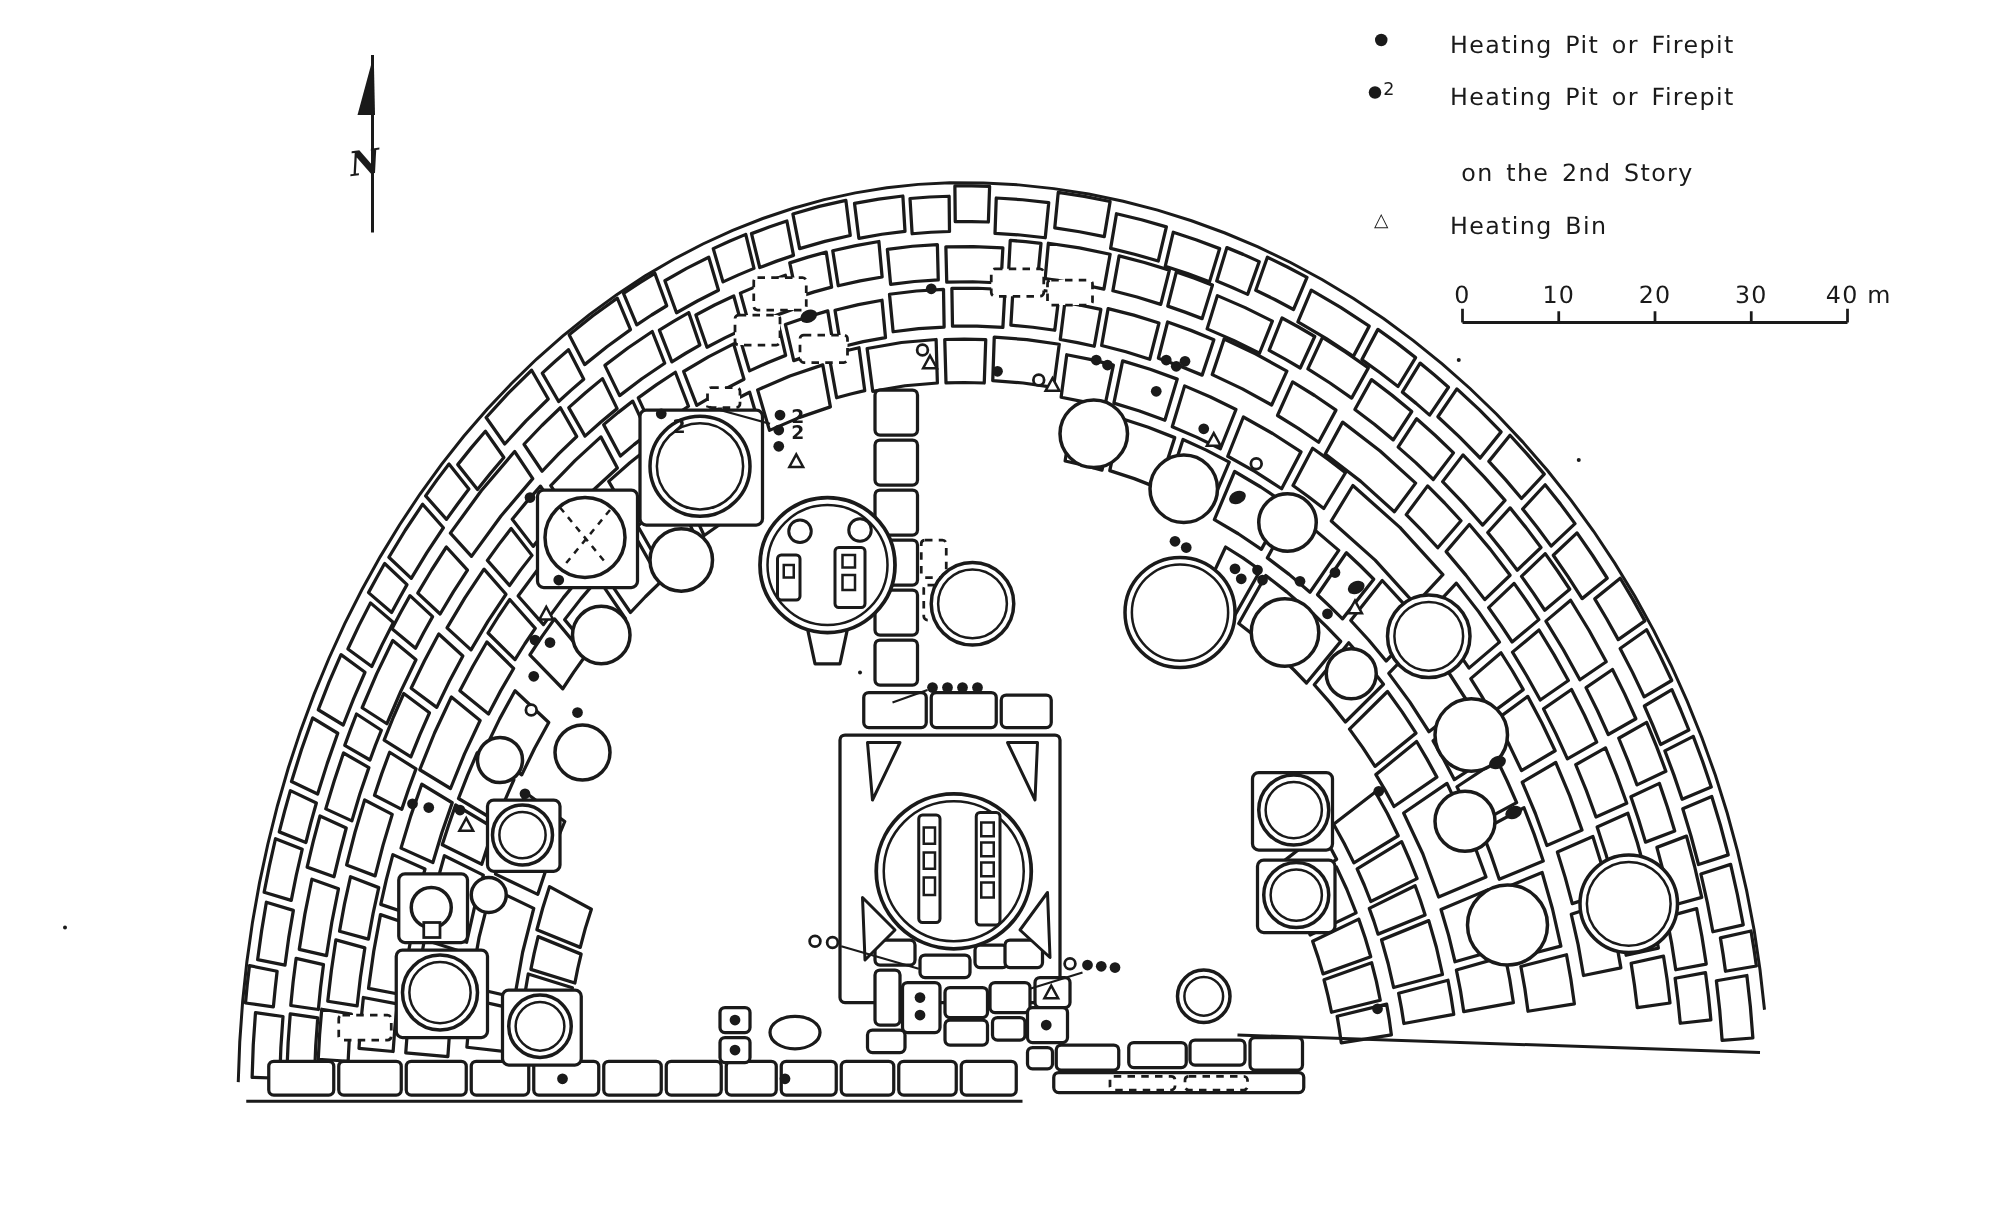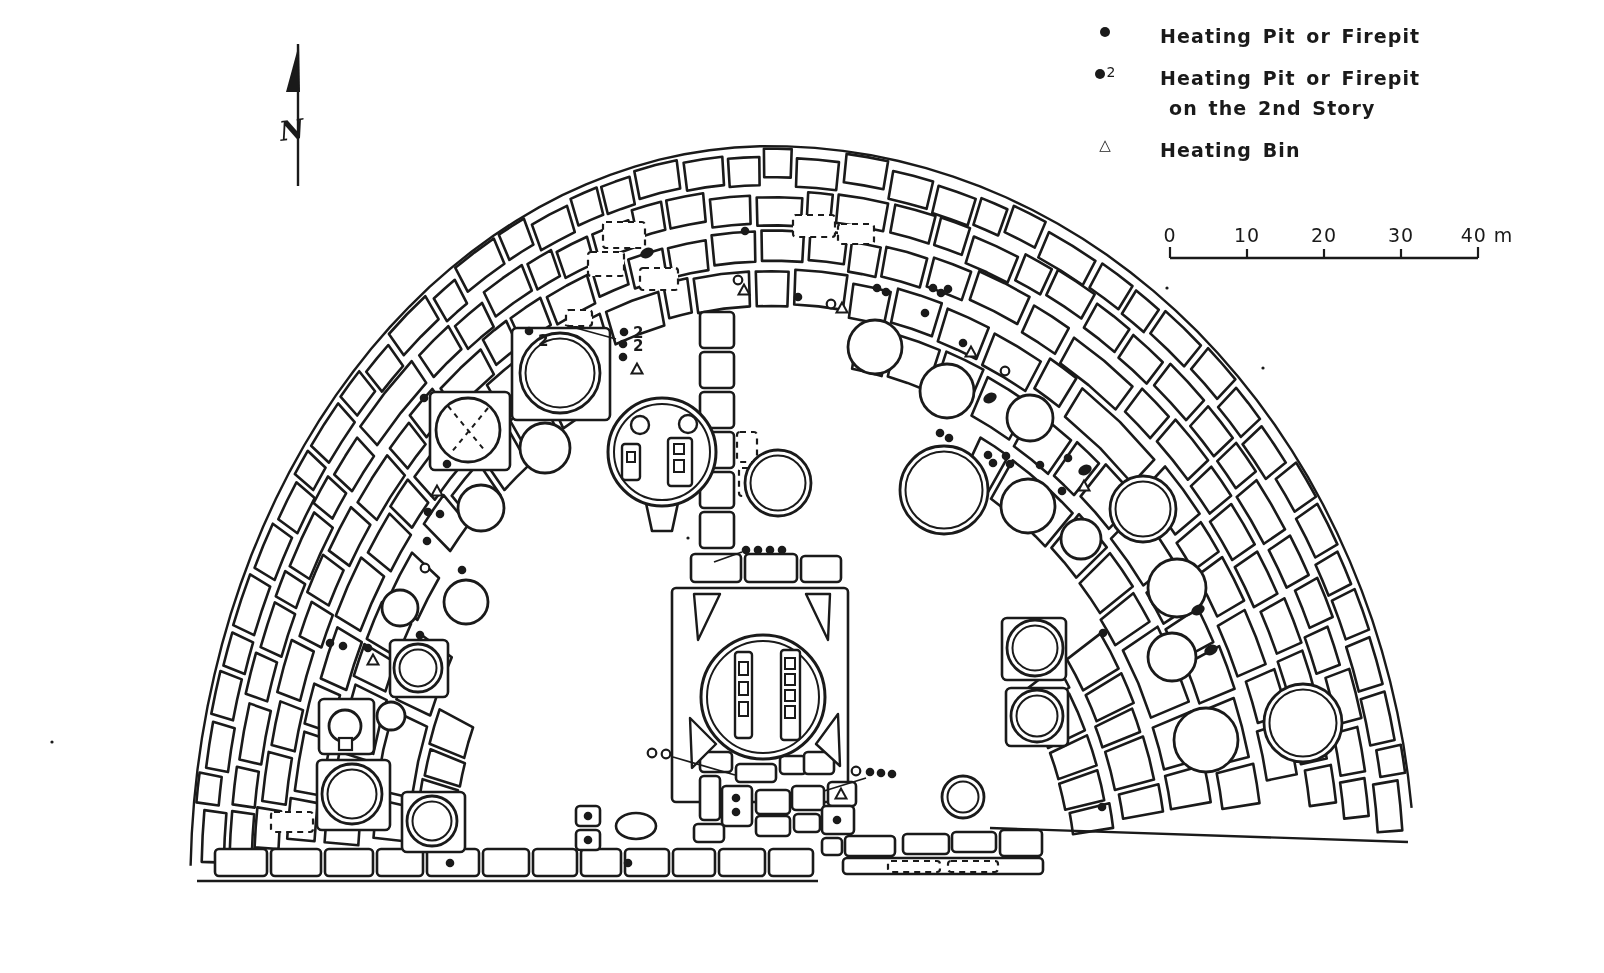--- a/index.html
+++ b/index.html
@@ -6,22 +6,22 @@
   .stage{position:relative;width:1604px;height:973px;background:#ffffff;overflow:hidden;
          font-family:"DejaVu Sans","Liberation Sans",sans-serif;color:#1a1a1a;}
   .plan-svg{position:absolute;left:0;top:0;width:1604px;height:973px;}
   .legend{position:absolute;left:1088px;top:22px;width:440px;}
   .legend-row{display:flex;align-items:flex-start;margin-bottom:13px;}
   .sym-col{width:34px;flex:0 0 34px;display:flex;justify-content:center;align-items:center;padding-top:5px;}
   .sym-dot{width:10px;height:10px;border-radius:50%;background:#1a1a1a;display:inline-block;}
   .sym-oven{width:8px;height:8px;border-radius:50%;border:2.2px solid #1a1a1a;display:inline-block;background:#fff;}
   .sym-suffix{font-size:14px;margin-left:2px;line-height:1;transform:translateY(-2px);display:inline-block;}
   .sym-tri{font-size:15px;line-height:1;transform:translateY(-3px);display:inline-block;}
-  .legend-label{margin-left:38px;font-size:19px;line-height:1.55;letter-spacing:1.1px;word-spacing:3px;font-weight:700;}
-  .legend-label .line2{display:block;padding-left:9px;}
+  .legend-label{margin-left:38px;font-size:19px;line-height:1.55;letter-spacing:1.1px;word-spacing:3px;font-weight:400;}
+  .legend-label .line2{display:block;padding-left:9px;margin-top:31px;}
   .lr2 .sym-col{padding-top:3px;}
 </style>
 </head>
 <body>
 
 <div class="stage">
 
   <svg class="plan-svg" viewBox="0 0 1604 973" xmlns="http://www.w3.org/2000/svg">
     <g>
         <path d="M1402.3 830.4 L1400.3 805.3 L1397.5 780.4 L1373.1 784.6 L1375.8 808.4 L1377.7 832.3 Z" fill="#fff" stroke="#1a1a1a" stroke-width="2.6" stroke-linejoin="round"></path>

